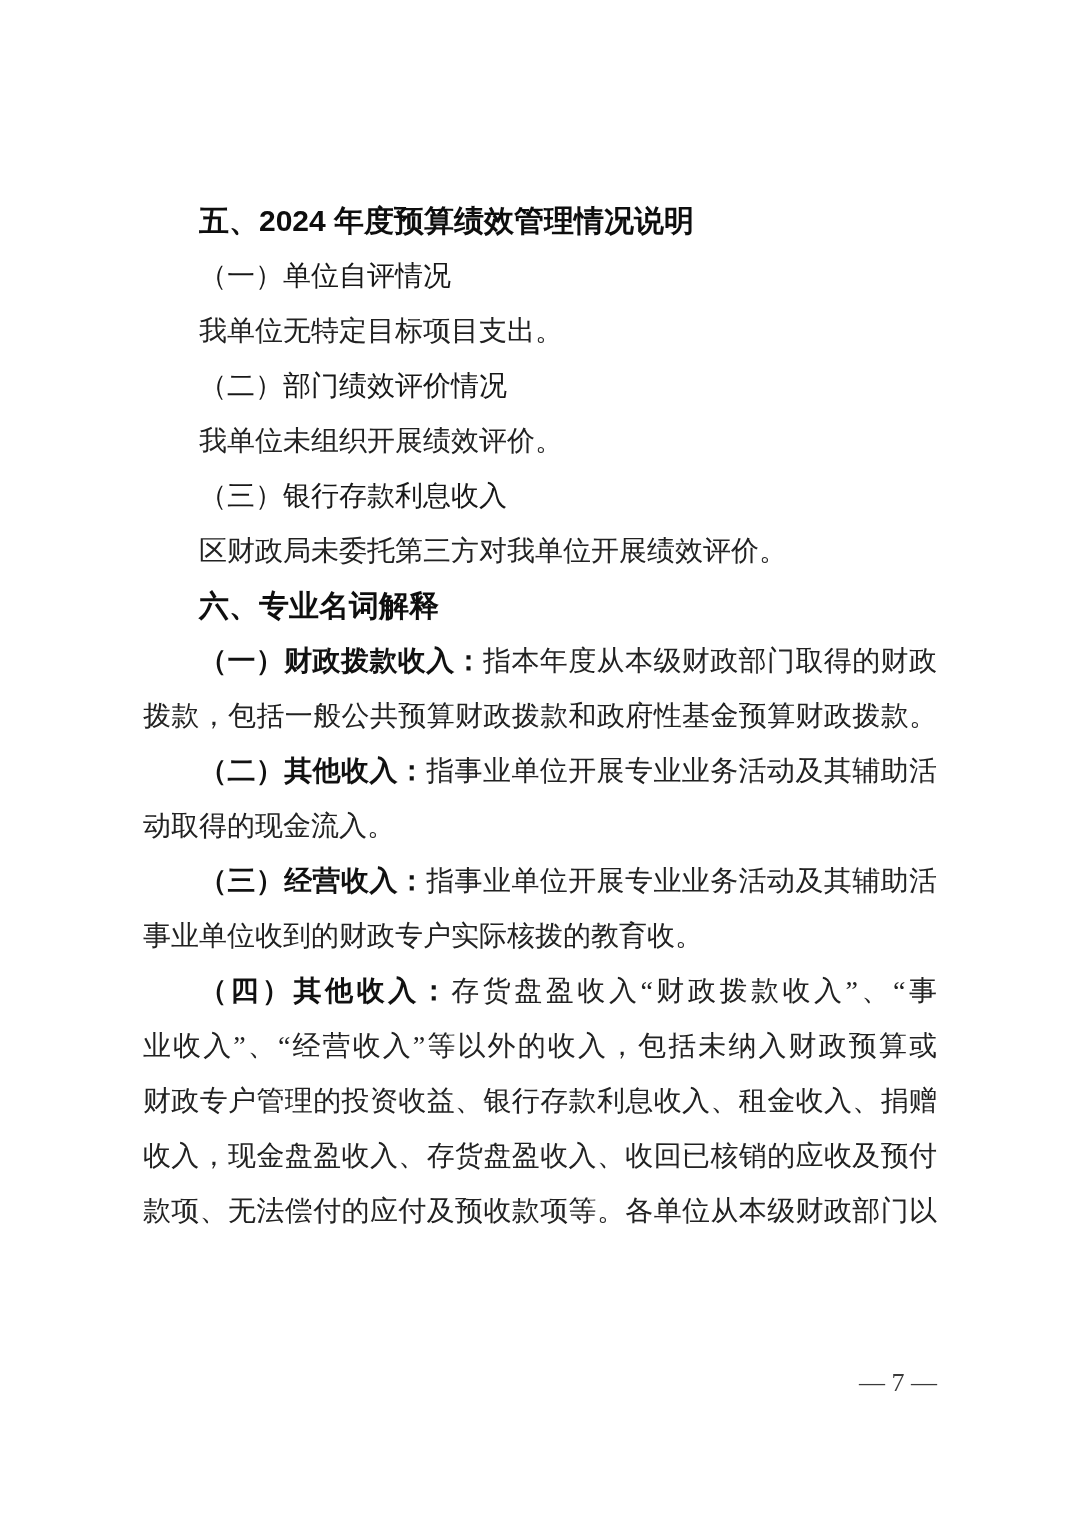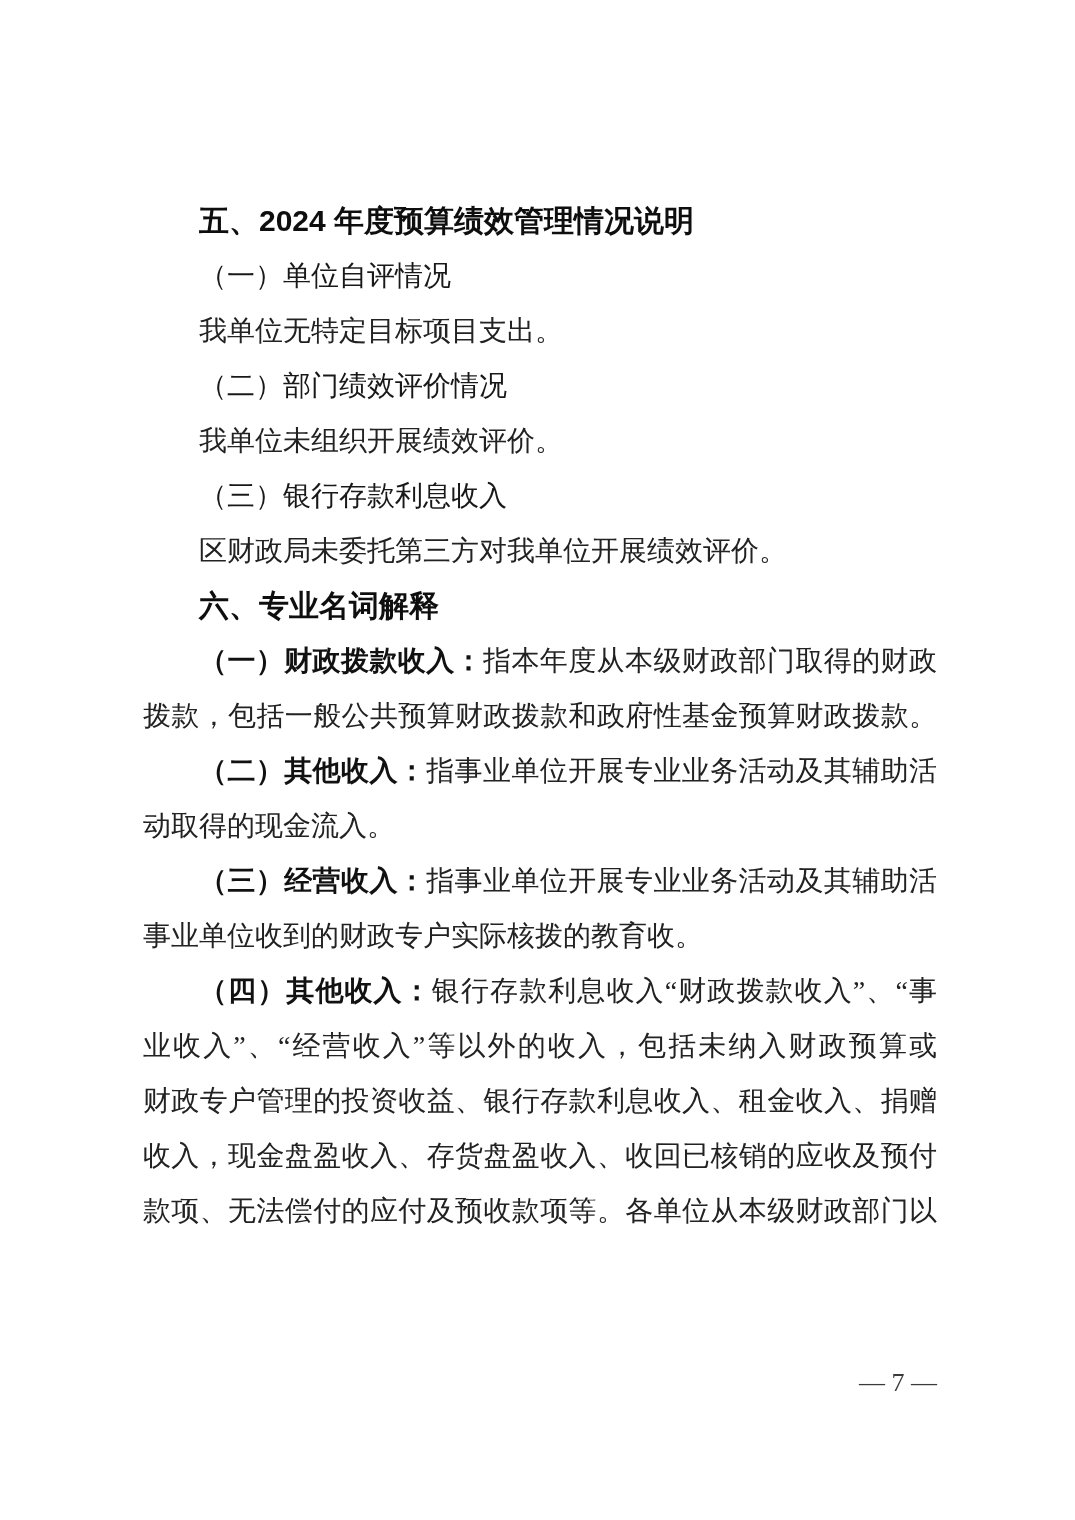--- a/index.html
+++ b/index.html
@@ -76,20 +76,20 @@
     <div class="line body indent"><span>我单位未组织开展绩效评价。</span></div>
     <div class="line subheading indent"><span>（三）银行存款利息收入</span></div>
     <div class="line body indent"><span>区财政局未委托第三方对我单位开展绩效评价。</span></div>
     <div class="line heading indent">六、专业名词解释</div>
     <div class="line body indent justify"><span class="lead">（一）财政拨款收入：</span><span>指本年度从本级财政部门取得的财政</span></div>
     <div class="line body justify"><span>拨款，包括一般公共预算财政拨款和政府性基金预算财政拨款。</span></div>
     <div class="line body indent justify"><span class="lead">（二）其他收入：</span><span>指事业单位开展专业业务活动及其辅助活</span></div>
     <div class="line body"><span>动取得的现金流入。</span></div>
     <div class="line body indent justify"><span class="lead">（三）经营收入：</span><span>指事业单位开展专业业务活动及其辅助活</span></div>
     <div class="line body"><span>事业单位收到的财政专户实际核拨的教育收。</span></div>
-    <div class="line body indent justify"><span class="lead">（四）其他收入：</span><span>银行存款利息收入“财政拨款收入”、“事</span></div>
+    <div class="line body indent justify"><span class="lead">（四）其他收入：</span><span>存货盘盈收入“财政拨款收入”、“事</span></div>
     <div class="line body justify"><span>业收入”、“经营收入”等以外的收入，包括未纳入财政预算或</span></div>
     <div class="line body justify"><span>财政专户管理的投资收益、银行存款利息收入、租金收入、捐赠</span></div>
     <div class="line body justify"><span>收入，现金盘盈收入、存货盘盈收入、收回已核销的应收及预付</span></div>
     <div class="line body justify"><span>款项、无法偿付的应付及预收款项等。各单位从本级财政部门以</span></div>
   </div>
 
 <div class="page-number">— 7 —</div>
 
 </body></html>

